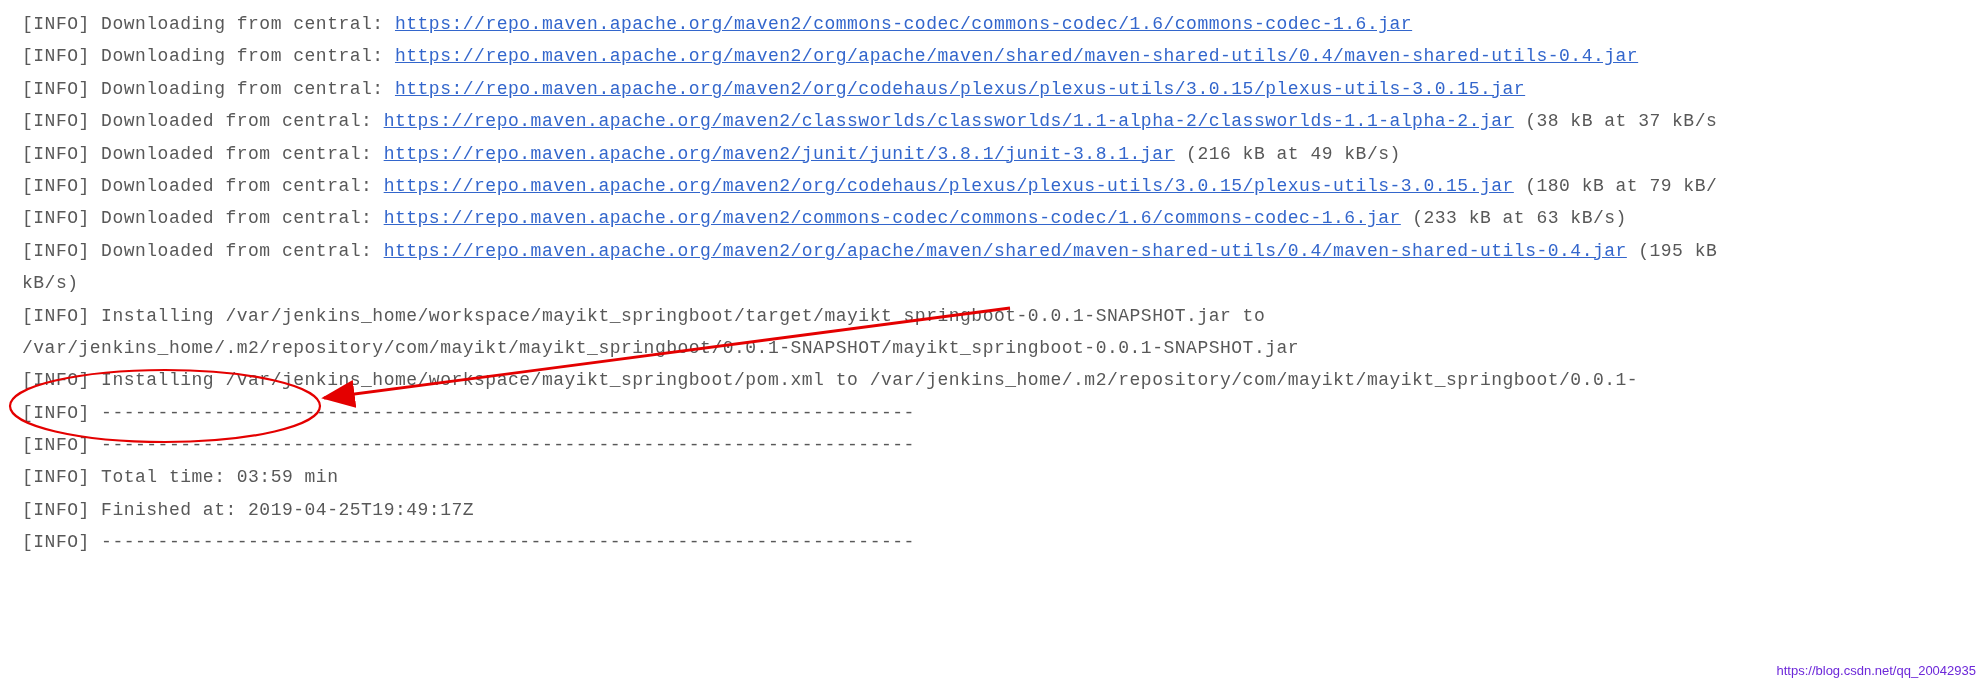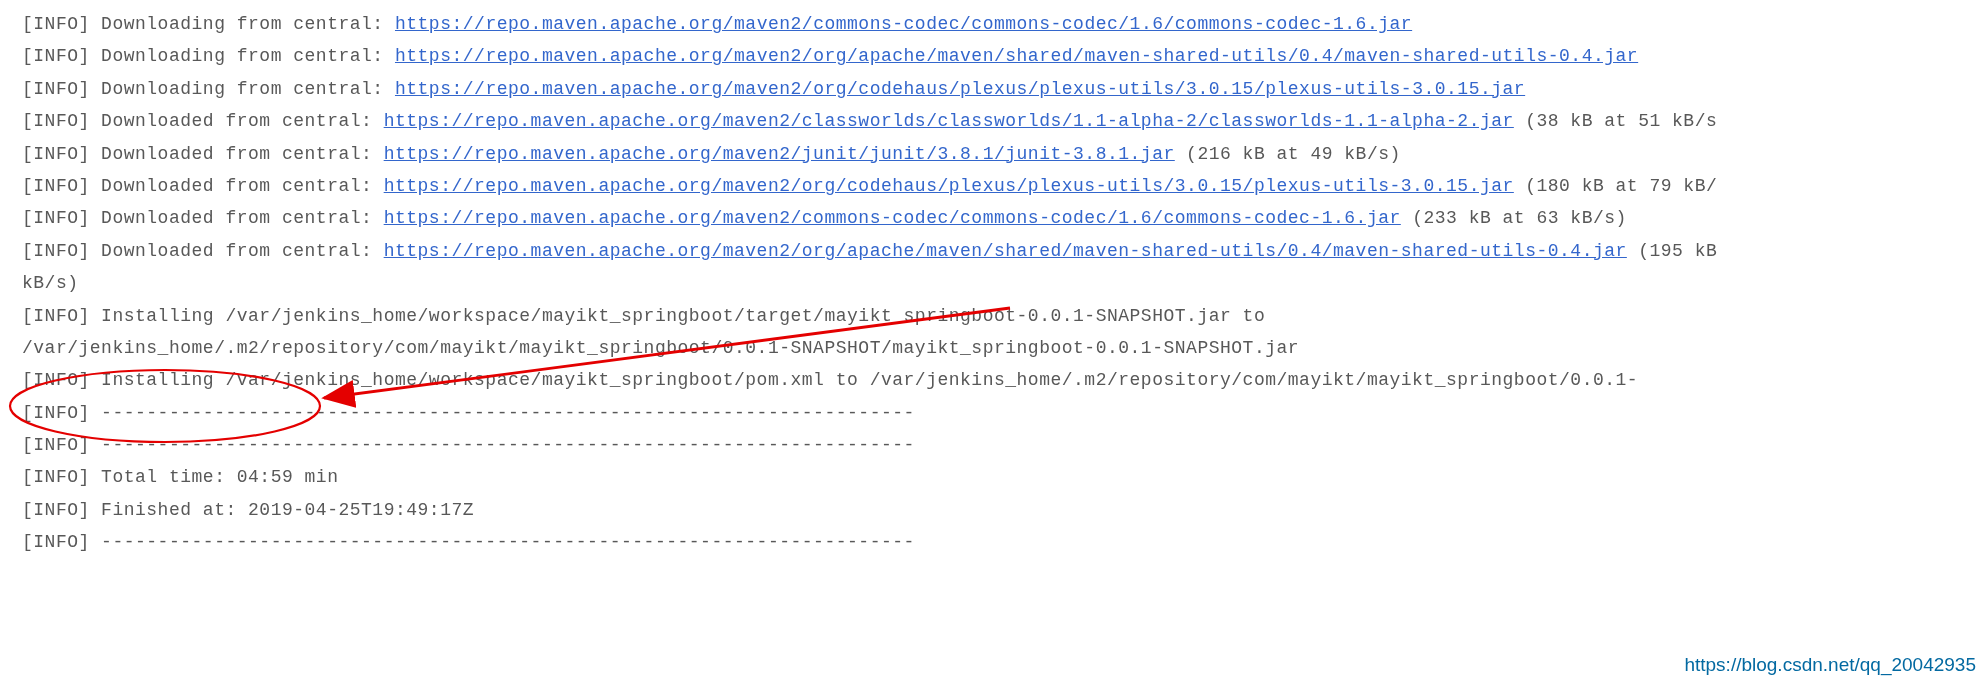--- a/index.html
+++ b/index.html
@@ -24,50 +24,50 @@
       font-family: 'Courier New', Consolas, monospace;
       letter-spacing: 0.5px;
     }
     .log-line a {
       color: #3366cc;
     }
     .watermark {
       position: absolute;
       bottom: 4px;
       right: 10px;
-      color: #0369a1;
-      font-size: 19px;
+      color: #6d28d9;
+      font-size: 13px;
       font-family: Arial, sans-serif;
     }
     .annotation-container {
       position: absolute;
       top: 0;
       left: 0;
       pointer-events: none;
     }
   </style>
 </head>
 <body>
 
 <div id="log-output">
     <div class="log-line"><span>[INFO] Downloading from central: </span><a href="#">https://repo.maven.apache.org/maven2/commons-codec/commons-codec/1.6/commons-codec-1.6.jar</a><span></span></div>
     <div class="log-line"><span>[INFO] Downloading from central: </span><a href="#">https://repo.maven.apache.org/maven2/org/apache/maven/shared/maven-shared-utils/0.4/maven-shared-utils-0.4.jar</a><span></span></div>
     <div class="log-line"><span>[INFO] Downloading from central: </span><a href="#">https://repo.maven.apache.org/maven2/org/codehaus/plexus/plexus-utils/3.0.15/plexus-utils-3.0.15.jar</a><span></span></div>
-    <div class="log-line"><span>[INFO] Downloaded from central: </span><a href="#">https://repo.maven.apache.org/maven2/classworlds/classworlds/1.1-alpha-2/classworlds-1.1-alpha-2.jar</a><span> (38 kB at 51 kB/s</span></div>
+    <div class="log-line"><span>[INFO] Downloaded from central: </span><a href="#">https://repo.maven.apache.org/maven2/classworlds/classworlds/1.1-alpha-2/classworlds-1.1-alpha-2.jar</a><span> (38 kB at 37 kB/s</span></div>
     <div class="log-line"><span>[INFO] Downloaded from central: </span><a href="#">https://repo.maven.apache.org/maven2/junit/junit/3.8.1/junit-3.8.1.jar</a><span> (216 kB at 49 kB/s)</span></div>
     <div class="log-line"><span>[INFO] Downloaded from central: </span><a href="#">https://repo.maven.apache.org/maven2/org/codehaus/plexus/plexus-utils/3.0.15/plexus-utils-3.0.15.jar</a><span> (180 kB at 79 kB/</span></div>
     <div class="log-line"><span>[INFO] Downloaded from central: </span><a href="#">https://repo.maven.apache.org/maven2/commons-codec/commons-codec/1.6/commons-codec-1.6.jar</a><span> (233 kB at 63 kB/s)</span></div>
     <div class="log-line"><span>[INFO] Downloaded from central: </span><a href="#">https://repo.maven.apache.org/maven2/org/apache/maven/shared/maven-shared-utils/0.4/maven-shared-utils-0.4.jar</a><span> (195 kB</span></div>
     <div class="log-line">kB/s)</div>
     <div class="log-line">[INFO] Installing /var/jenkins_home/workspace/mayikt_springboot/target/mayikt_springboot-0.0.1-SNAPSHOT.jar to</div>
     <div class="log-line">/var/jenkins_home/.m2/repository/com/mayikt/mayikt_springboot/0.0.1-SNAPSHOT/mayikt_springboot-0.0.1-SNAPSHOT.jar</div>
     <div class="log-line">[INFO] Installing /var/jenkins_home/workspace/mayikt_springboot/pom.xml to /var/jenkins_home/.m2/repository/com/mayikt/mayikt_springboot/0.0.1-</div>
     <div class="log-line">[INFO] ------------------------------------------------------------------------</div>
     <div class="log-line">[INFO] ------------------------------------------------------------------------</div>
-    <div class="log-line">[INFO] Total time:  04:59 min</div>
+    <div class="log-line">[INFO] Total time:  03:59 min</div>
     <div class="log-line">[INFO] Finished at: 2019-04-25T19:49:17Z</div>
     <div class="log-line">[INFO] ------------------------------------------------------------------------</div>
   </div>
 
 <div class="annotation-container">
   <svg width="1986" height="686">
     <defs>
       <marker id="arrowhead" markerWidth="12" markerHeight="10" refX="11" refY="5" orient="auto">
         <polygon points="0 0, 12 5, 0 10" fill="#e40000"></polygon>
       </marker>

